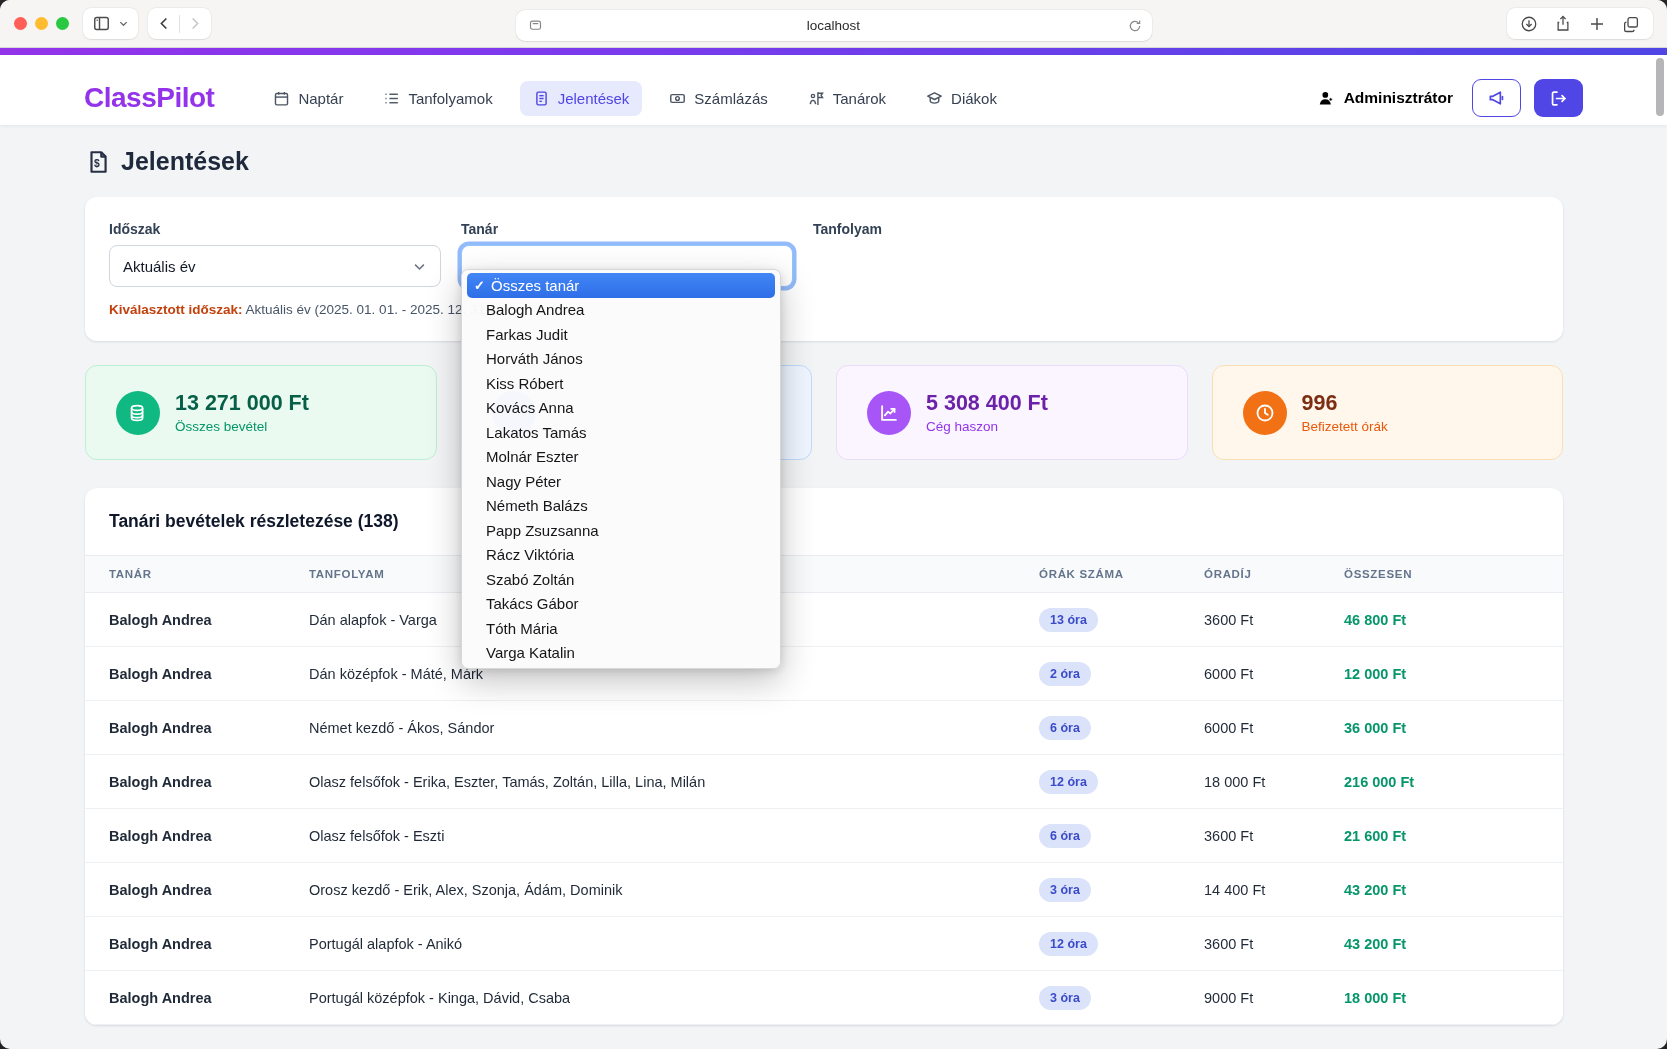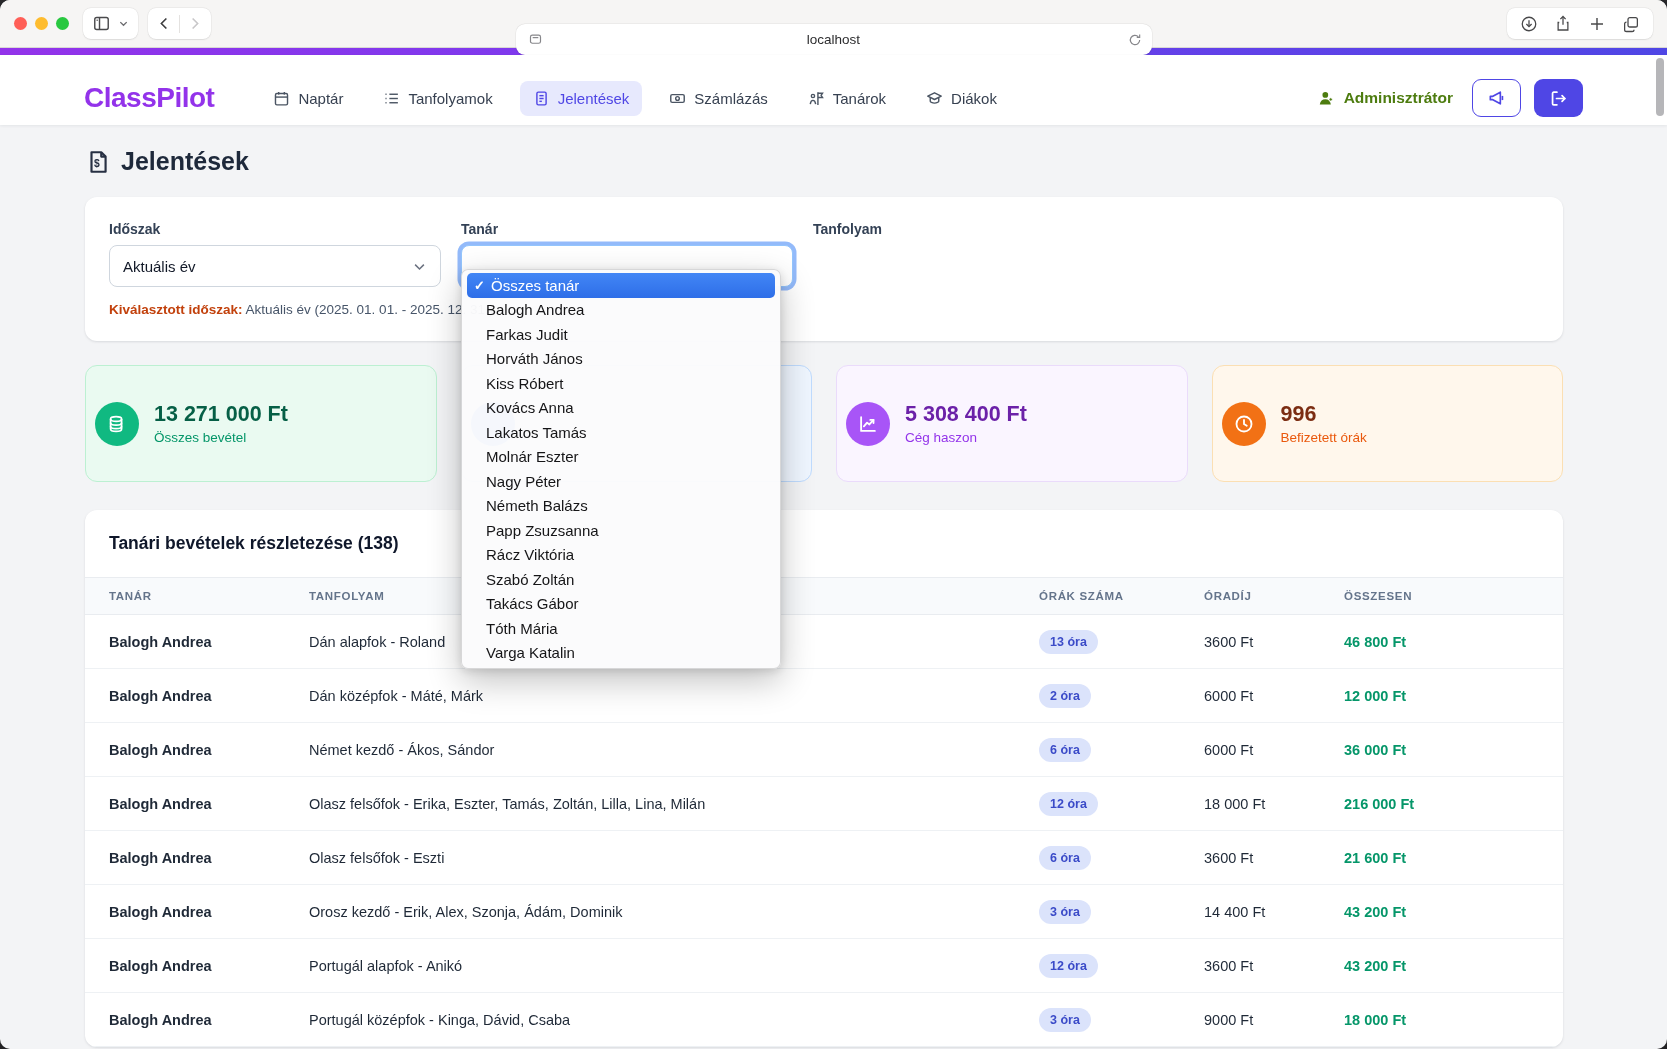--- a/index.html
+++ b/index.html
@@ -27,21 +27,21 @@
   .light.red{ background:#ff5f57; } .light.yellow{ background:#febc2e; } .light.green{ background:#28c840; }
   .tool-pill {
     background:#fff; border-radius:8px; height:31px; display:flex; align-items:center;
     padding:0 9px; margin-right:10px; box-shadow:0 0 0 .5px rgba(0,0,0,.06), 0 .5px 1.5px rgba(0,0,0,.08);
     gap:7px; color:#4a4a4c;
   }
   .tool-pill .divider { width:1px; height:18px; background:#e4e2e0; }
   .chev-sm { color:#6d6d70; }
   .fwd { color:#c8c7c9; }
   .urlbar {
-    position:absolute; left:50%; top:24px; transform:translateX(-50%);
+    position:absolute; left:50%; top:10px; transform:translateX(-50%);
     width:636px; height:31px; background:#fff; border-radius:9px;
     box-shadow:0 0 0 .5px rgba(0,0,0,.06), 0 .5px 1.5px rgba(0,0,0,.08);
     display:flex; align-items:center; justify-content:center; color:#3a3a3c;
   }
   .urlbar .site-icon { position:absolute; left:12px; color:#86868a; }
   .urlbar .reload-icon { position:absolute; right:10px; color:#86868a; }
   .url-text { font-size:13.5px; color:#2c2c2e; }
   .chrome-right { margin-left:auto; }
   .chrome-right .tool-pill { margin-right:0; gap:16px; padding:0 13px; color:#48484a; }
 
@@ -56,21 +56,21 @@
   .brand { font-size:28px; font-weight:800; color:#9333ea; letter-spacing:-.5px; margin-right:46px; }
   .nav { display:flex; align-items:center; gap:14px; }
   .nav-item {
     display:flex; align-items:center; gap:8px; font-size:15px; color:#374151;
     padding:9px 13px; border-radius:8px; cursor:pointer; white-space:nowrap; font-weight:500;
   }
   .nav-item svg { color:#4b5563; }
   .nav-item.active { background:#e7e9fd; color:#4f46e5; }
   .nav-item.active svg { color:#4f46e5; }
   .header-right { margin-left:auto; display:flex; align-items:center; gap:13px; }
-  .admin { display:flex; align-items:center; gap:8px; color:#4d7c0f; font-size:15.5px; font-weight:600; margin-right:6px; }
+  .admin { display:flex; align-items:center; gap:8px; color:#000000; font-size:15.5px; font-weight:600; margin-right:6px; }
   .btn-outline {
     width:49px; height:38px; border:1.5px solid #4f46e5; border-radius:9px; background:#fff;
     display:flex; align-items:center; justify-content:center; color:#4f46e5; cursor:pointer;
   }
   .btn-solid {
     width:49px; height:38px; border:none; border-radius:9px; background:#4f46e5;
     display:flex; align-items:center; justify-content:center; color:#fff; cursor:pointer;
   }
 
   
@@ -109,22 +109,22 @@
   .dd-item .check { display:none; }
   .dd-item.selected {
     margin:0 5px; padding-left:7px; border-radius:5px;
     background:linear-gradient(180deg,#4286f5 0%,#2e6ee8 100%); color:#fff;
   }
   .dd-item.selected .check { display:inline-block; width:17px; font-size:13px; font-weight:700; }
 
   
   .stats { margin-top:24px; display:grid; grid-template-columns:repeat(4,1fr); gap:24px; position:relative; z-index:10; }
   .stat {
-    height:117px; border-radius:12px; border:1px solid transparent;
-    display:flex; align-items:center; gap:15px; padding:0 9px;
+    height:95px; border-radius:12px; border:1px solid transparent;
+    display:flex; align-items:center; gap:15px; padding:0 30px;
   }
   .stat .icon-circle { width:44px; height:44px; border-radius:50%; display:flex; align-items:center; justify-content:center; color:#fff; flex:0 0 auto; }
   .stat .v { font-size:21.5px; font-weight:800; line-height:1.15; }
   .stat .l { font-size:13.5px; margin-top:3px; font-weight:500; }
   .stat.green { background:#eafaf1; border-color:#bcf0d2; }
   .stat.green .icon-circle { background:#10b981; } .stat.green .v { color:#065f46; } .stat.green .l { color:#059669; }
   .stat.blue { background:#eff6ff; border-color:#bfdbfe; }
   .stat.blue .icon-circle { background:#3b82f6; } .stat.blue .v { color:#1e40af; } .stat.blue .l { color:#2563eb; }
   .stat.purple { background:#faf5ff; border-color:#eadbfb; }
   .stat.purple .icon-circle { background:#a855f7; } .stat.purple .v { color:#6b21a8; } .stat.purple .l { color:#9333ea; }
@@ -539,21 +539,21 @@
                 <th>Óradíj</th>
 
                 <th>Összesen</th>
 
             </tr>
           </thead>
           <tbody>
 
               <tr>
                 <td class="teacher">Balogh Andrea</td>
-                <td class="course">Dán alapfok - Roland</td>
+                <td class="course">Dán alapfok - Varga</td>
                 <td><span class="hours-badge">13 óra</span></td>
                 <td class="rate">3600 Ft</td>
                 <td class="total">46 800 Ft</td>
               </tr>
 
               <tr>
                 <td class="teacher">Balogh Andrea</td>
                 <td class="course">Dán középfok - Máté, Márk</td>
                 <td><span class="hours-badge">2 óra</span></td>
                 <td class="rate">6000 Ft</td>

